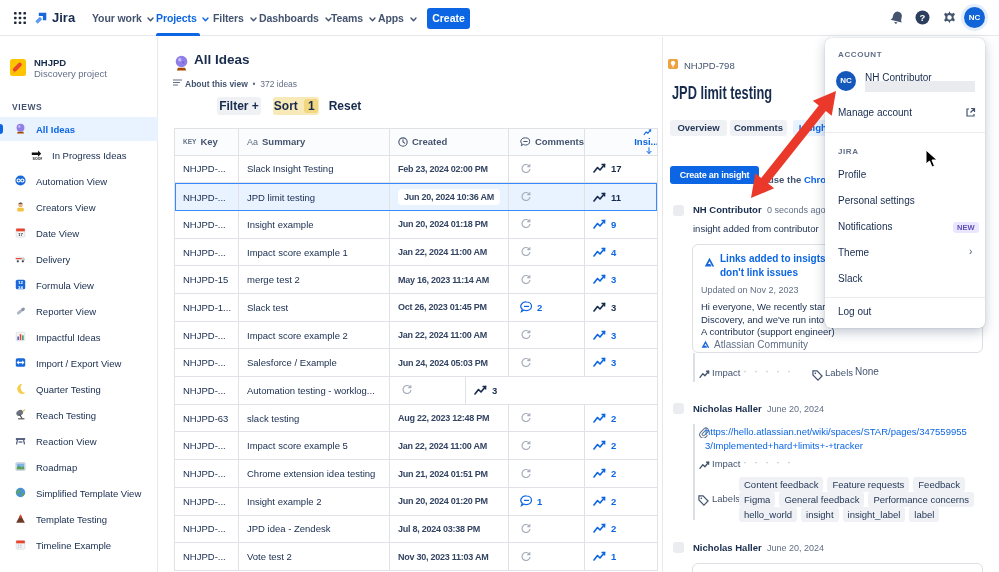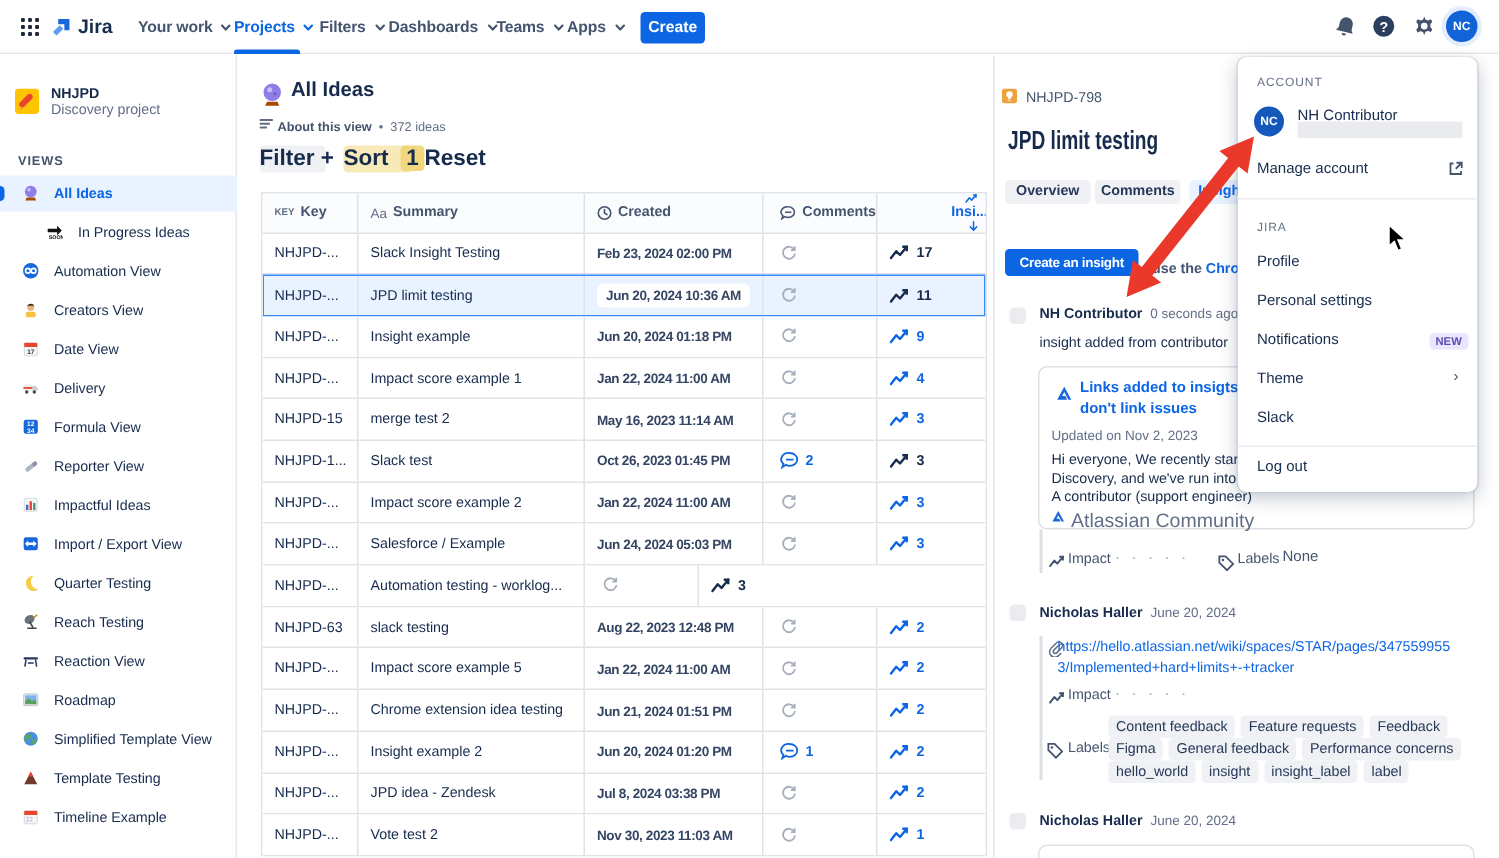--- a/index.html
+++ b/index.html
@@ -27,21 +27,21 @@
 .vitem .vtxt { position:absolute; left:36px; top:7px; font-size:9.5px; color:#172B4D; white-space:nowrap; }
 .vitem.sel { background:#E9F2FF; }
 .vitem.sel .vtxt { color:#0C66E4; font-weight:600; }
 .selbar { position:absolute; left:0; top:7px; width:2.5px; height:10px; background:#0C66E4; border-radius:0 3px 3px 0; }
 
 
 #main { position:absolute; left:159px; top:37px; width:503px; height:535px; background:#fff; }
 #viewtitle { position:absolute; left:35px; top:15px; font-size:13.5px; font-weight:700; color:#172B4D; }
 #aboutline { position:absolute; left:14px; top:42px; font-size:8.5px; font-weight:600; color:#44546F; }
 #aboutline .grey { color:#626F86; font-weight:400; }
-.fbtn { position:absolute; top:60px; height:18px; border-radius:3px; font-size:15px; font-weight:600; color:#172B4D; line-height:18px; }
+.fbtn { position:absolute; top:60px; height:18px; border-radius:3px; font-size:12px; font-weight:600; color:#172B4D; line-height:18px;margin-left:44px; }
 
 
 #tbl { position:absolute; left:15px; top:91px; width:484px; border:1px solid #E0E2E7; border-bottom:none; overflow:hidden; }
 .trow { display:flex; height:27.7px; border-bottom:1px solid #E0E2E7; background:#fff; }
 .trow.hdr { height:26.6px; background:#FBFCFD; }
 .trow.sel2 { background:#E9F2FF; border-top:1px solid #388BFF; border-bottom:1px solid #388BFF; box-shadow:inset 1px 0 0 #388BFF, inset -1px 0 0 #388BFF; height:27.7px; }
 .tc { border-right:1px solid #E0E2E7; height:100%; position:relative; font-size:9.5px; display:flex; align-items:center; white-space:nowrap; overflow:hidden; flex-shrink:0; }
 .tc.c1 { width:64px; padding-left:8px; }
 .tc.c2 { width:151px; padding-left:8px; }
 .tc.c3 { width:119px; padding-left:8px; }
@@ -51,21 +51,21 @@
 .date { font-weight:700; color:#344563; font-size:9px; white-space:nowrap; letter-spacing:-0.25px; }
 .ins-n { font-weight:700; margin-left:5px; font-size:9.5px; }
 .blue { color:#0C66E4; }
 
 
 #panel { position:absolute; left:662px; top:37px; width:337px; height:535px; background:#fff; border-left:1px solid #E6E8EC; font-size:9.5px; }
 .chip { display:inline-block; background:#EFF1F4; border-radius:3px; color:#253858; }
 
 
 #dropdown { position:absolute; left:825px; top:38px; width:160px; height:290px; background:#fff; border-radius:6px; box-shadow:0 4px 12px rgba(9,30,66,0.25), 0 0 1px rgba(9,30,66,0.31); }
-.ddlabel { position:absolute; left:13px; font-size:8px; font-weight:400; color:#626F86; letter-spacing:0.6px; }
+.ddlabel { position:absolute; left:13px; font-size:8px; font-weight:700; color:#626F86; letter-spacing:0.6px; }
 .dditem { position:absolute; left:13px; font-size:10px; color:#172B4D; }
 .ddsep { position:absolute; left:0; width:160px; height:1px; background:#EBECF0; }
 </style>
 </head>
 <body>
 <div id="app">
 
 <div id="topnav">
   <svg class="abs" style="left:14px;top:12px" width="12" height="12" viewBox="0 0 12 12">
     <g fill="#1D2939">
@@ -621,21 +621,21 @@
   <div class="abs" style="left:29px;top:207px;width:291px;height:109px;border:1px solid #DCDFE4;border-radius:6px;"></div>
   <svg class="abs" style="left:41px;top:220px" width="11" height="11" viewBox="0 0 14 14">
         <path d="M7 1 L13 12 H10.5 L7 5.5 L5.2 9 H8 L9.5 12 H1 Z" fill="#1868DB"></path>
       </svg>
   <div class="abs" style="left:57px;top:215px;font-size:10px;font-weight:700;color:#0C66E4;line-height:14px;white-space:nowrap;">Links added to insigts but they<br>don't link issues</div>
   <div class="abs" style="left:38px;top:248px;font-size:9px;color:#626F86;">Updated on Nov 2, 2023</div>
   <div class="abs" style="left:38px;top:264px;font-size:9.5px;color:#172B4D;line-height:12.5px;white-space:nowrap;">Hi everyone, We recently started using JPD in<br>Discovery, and we've run into an issue with links<br>A contributor (support engineer)</div>
   <svg class="abs" style="left:38px;top:303px" width="9" height="9" viewBox="0 0 14 14">
         <path d="M7 1 L13 12 H10.5 L7 5.5 L5.2 9 H8 L9.5 12 H1 Z" fill="#1868DB"></path>
       </svg>
-  <div class="abs" style="left:51px;top:302px;font-size:13px;color:#626F86;">Atlassian Community</div>
+  <div class="abs" style="left:51px;top:302px;font-size:10px;color:#626F86;">Atlassian Community</div>
   <div class="abs" style="left:30px;top:316px;width:2px;height:29px;background:#DCDFE4;"></div>
 
   <svg class="abs" style="left:36px;top:333px" width="11" height="9" viewBox="0 0 13 11">
         <path d="M1 9 L4.5 4.5 L7 7 L11.5 1.5" fill="none" stroke="#44546F" stroke-width="1.6" stroke-linecap="round" stroke-linejoin="round"></path>
         <path d="M8.5 1.5 h3 v3" fill="none" stroke="#44546F" stroke-width="1.6"></path>
       </svg>
   <div class="abs" style="left:49px;top:330px;font-size:9.5px;font-weight:500;color:#44546F;">Impact</div>
   <div class="abs" style="left:80px;top:327px;font-size:12px;color:#B3B9C4;letter-spacing:7px;">·····</div>
   <svg class="abs" style="left:149px;top:333px" width="11" height="11" viewBox="0 0 12 12">
         <path d="M1 1 h4.5 L11 6.5 L6.5 11 L1 5.5 Z" fill="none" stroke="#44546F" stroke-width="1.3"></path>

